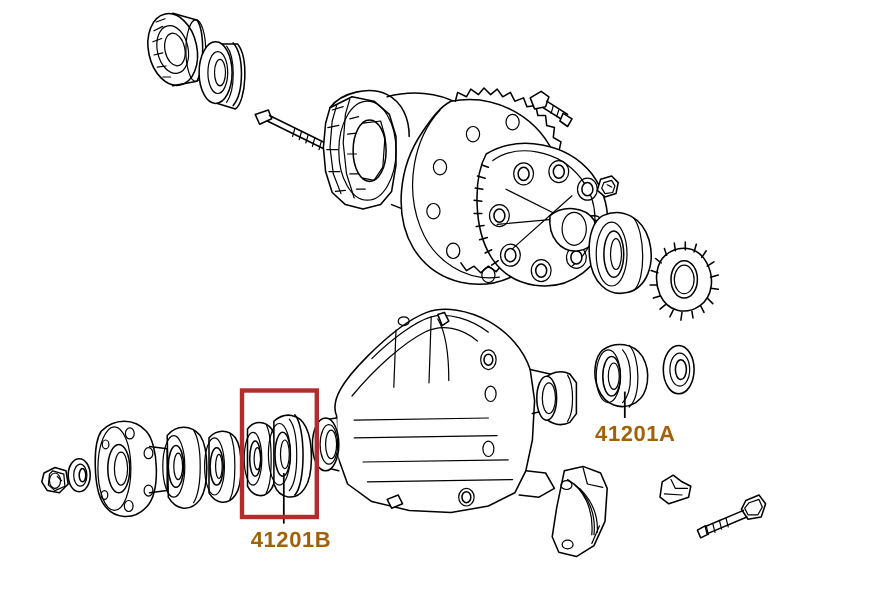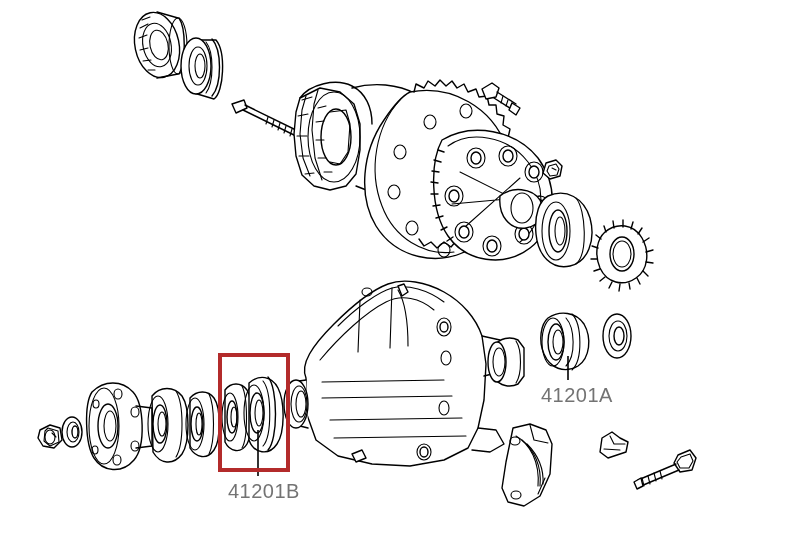--- a/index.html
+++ b/index.html
@@ -52,24 +52,24 @@
     stroke: #000000;
     stroke-width: 1.6;
   }
   .hl-box {
     fill: none;
     stroke-width: 4;
   }
   .callout-label {
     position: absolute;
     font-family: "Liberation Sans", sans-serif;
-    font-weight: normal;
+    font-weight: bold;
     font-size: 20px;
     letter-spacing: 0.5px;
-    color: #737373;
+    color: #a16207;
     white-space: nowrap;
     line-height: 1;
   }
 </style>
 </head>
 <body>
 
 <div id="diagram-root">
 
   <svg id="parts-svg" viewBox="0 0 800 551">

